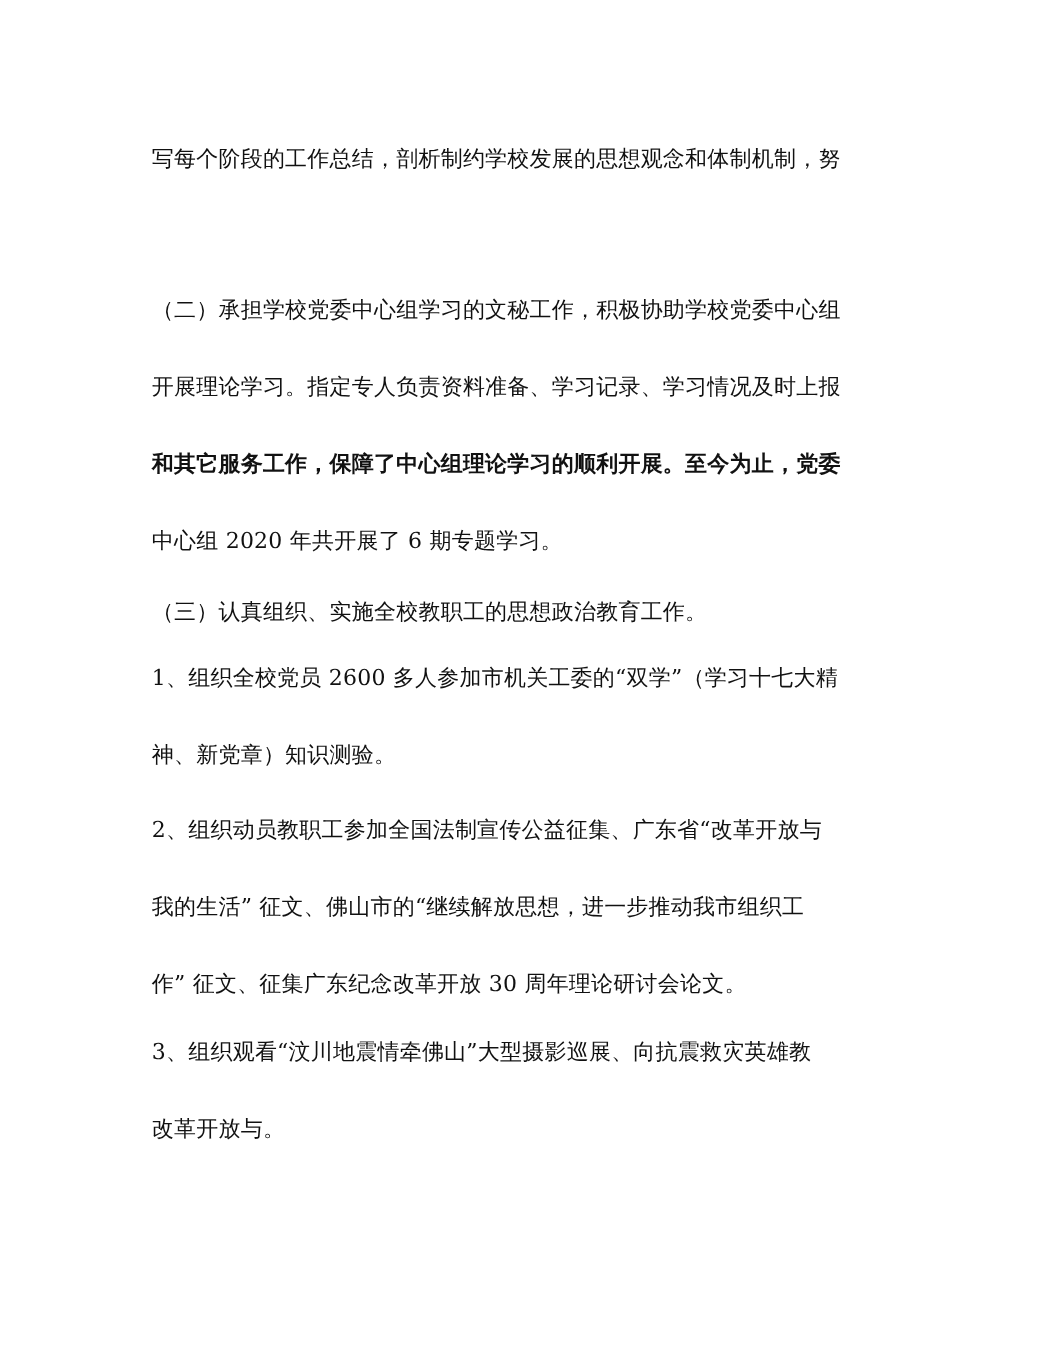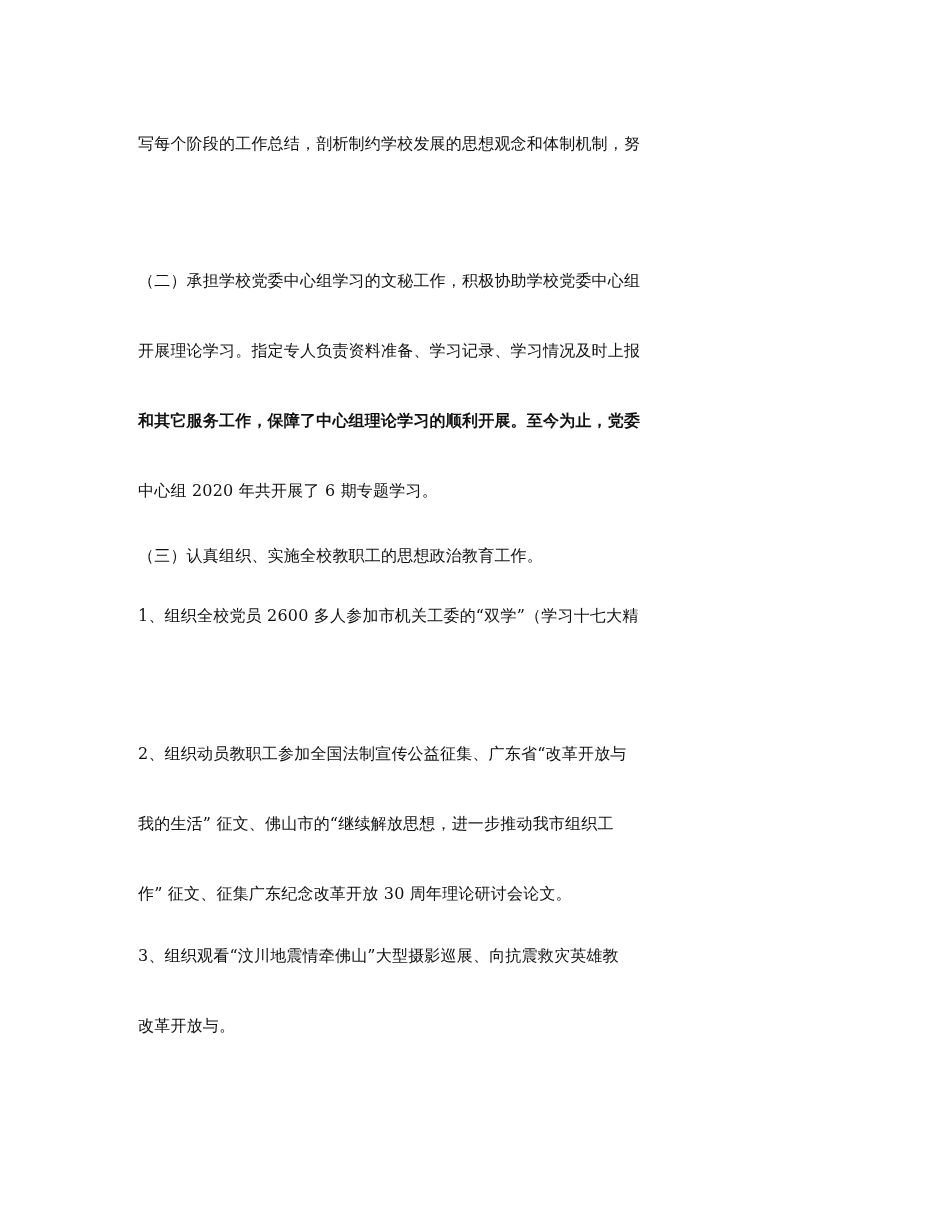--- a/index.html
+++ b/index.html
@@ -3,35 +3,36 @@
   <meta charset="utf-8">
   <style>
     html, body { margin: 0; padding: 0; background: #ffffff; }
     body { width: 950px; height: 1230px; position: relative; overflow: hidden; }
     .page { position: absolute; left: 0; top: 0; width: 950px; height: 1230px; background: #ffffff; }
     .line {
       position: absolute;
       left: 138px;
       white-space: nowrap;
       font-family: "DejaVu Serif", "Liberation Serif", serif;
-      font-size: 16px;
+      font-size: 20px;
       color: #111111;
       line-height: 28px;
       letter-spacing: 0.2px;
     }
   </style>
 </head>
 <body>
 
 <div class="page">
   <div class="line" style="top:130px;">写每个阶段的工作总结，剖析制约学校发展的思想观念和体制机制，努</div>
   <div class="line" style="top:267px;text-align:right;">（二）承担学校党委中心组学习的文秘工作，积极协助学校党委中心组</div>
   <div class="line" style="top:337px;">开展理论学习。指定专人负责资料准备、学习记录、学习情况及时上报</div>
   <div class="line" style="top:407px;font-weight:bold;">和其它服务工作，保障了中心组理论学习的顺利开展。至今为止，党委</div>
   <div class="line" style="top:477px;">中心组 2020 年共开展了 6 期专题学习。</div>
   <div class="line" style="top:542px;">（三）认真组织、实施全校教职工的思想政治教育工作。</div>
   <div class="line" style="top:602px;">1、组织全校党员 2600 多人参加市机关工委的“双学”（学习十七大精</div>
+  <div class="line" style="top:672px;">神、新党章）知识测验。</div>
   <div class="line" style="top:740px;text-align:center;">2、组织动员教职工参加全国法制宣传公益征集、广东省“改革开放与</div>
   <div class="line" style="top:810px;">我的生活” 征文、佛山市的“继续解放思想，进一步推动我市组织工</div>
   <div class="line" style="top:880px;">作” 征文、征集广东纪念改革开放 30 周年理论研讨会论文。</div>
   <div class="line" style="top:942px;">3、组织观看“汶川地震情牵佛山”大型摄影巡展、向抗震救灾英雄教</div>
   <div class="line" style="top:1012px;">改革开放与。</div>
 </div>
 
 </body></html>

